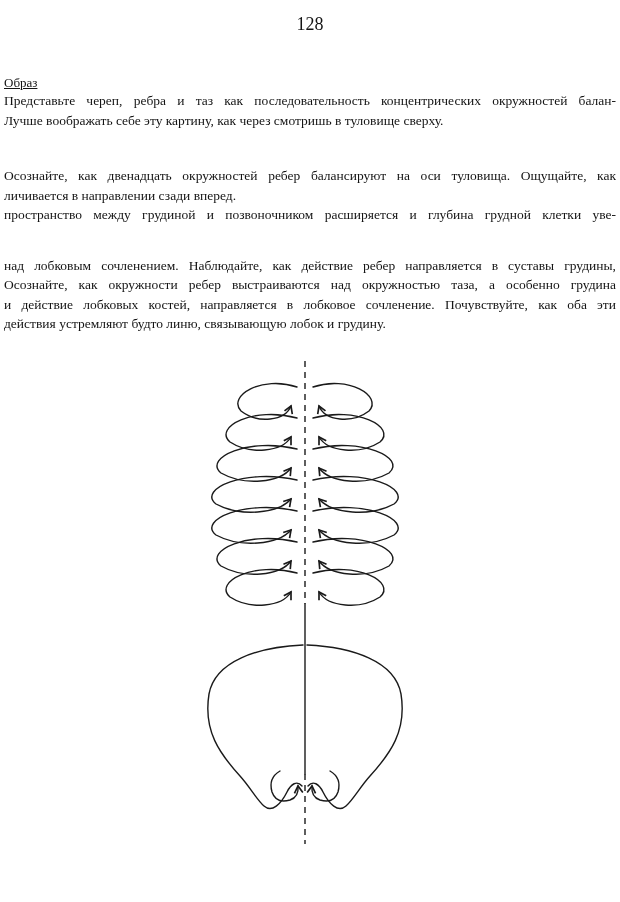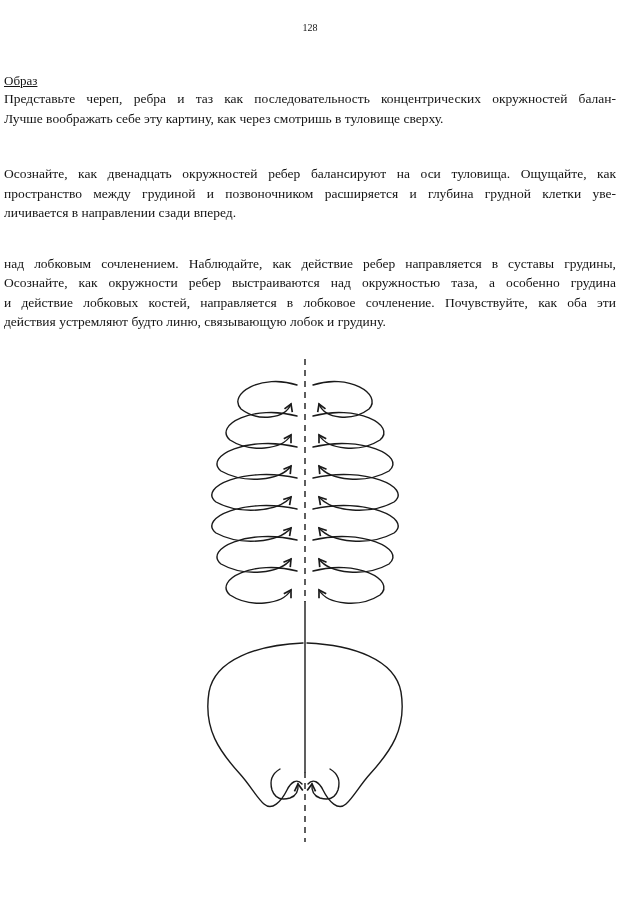--- a/index.html
+++ b/index.html
@@ -5,22 +5,22 @@
   html,body{margin:0;padding:0;}
   body{
     width:620px;height:902px;
     background:#ffffff;
     font-family:"Liberation Serif", serif;
     color:#141414;
   }
   .page{position:relative;width:620px;height:902px;overflow:hidden;background:#ffffff;}
   .page-number{
     text-align:center;
-    font-size:10px;
-    padding-top:22px;
+    font-size:18px;
+    padding-top:14px;
   }
   .heading{
     font-size:13px;
     font-weight:normal;
     text-decoration:underline;
     margin:40px 0 0 4px;
   }
   .para{margin-left:4px;margin-right:4px;}
   .p1{}
   .p2{margin-top:36px;}
@@ -61,22 +61,22 @@
 
   <div class="heading">Образ</div>
 
   <div class="para p1">
     <div class="line fill">Представьте череп, ребра и таз как последовательность концентрических окружностей балан-</div>
     <div class="line">Лучше воображать себе эту картину, как через смотришь в туловище сверху.</div>
   </div>
 
   <div class="para p2">
     <div class="line fill">Осознайте, как двенадцать окружностей ребер балансируют на оси туловища.   Ощущайте, как</div>
+    <div class="line">личивается в направлении сзади вперед.</div>
     <div class="line fill">пространство между грудиной и позвоночником расширяется и глубина грудной клетки уве-</div>
-    <div class="line">личивается в направлении сзади вперед.</div>
   </div>
 
   <div class="para p3">
     <div class="line fill">над лобковым сочленением.   Наблюдайте, как действие ребер направляется в суставы грудины,</div>
     <div class="line fill">Осознайте, как окружности ребер выстраиваются над окружностью таза, а особенно грудина</div>
     <div class="line fill">и действие лобковых костей, направляется в лобковое сочленение.   Почувствуйте, как оба эти</div>
     <div class="line">действия устремляют будто линю, связывающую лобок и грудину.</div>
   </div>
 
   <div class="figure-wrap">

